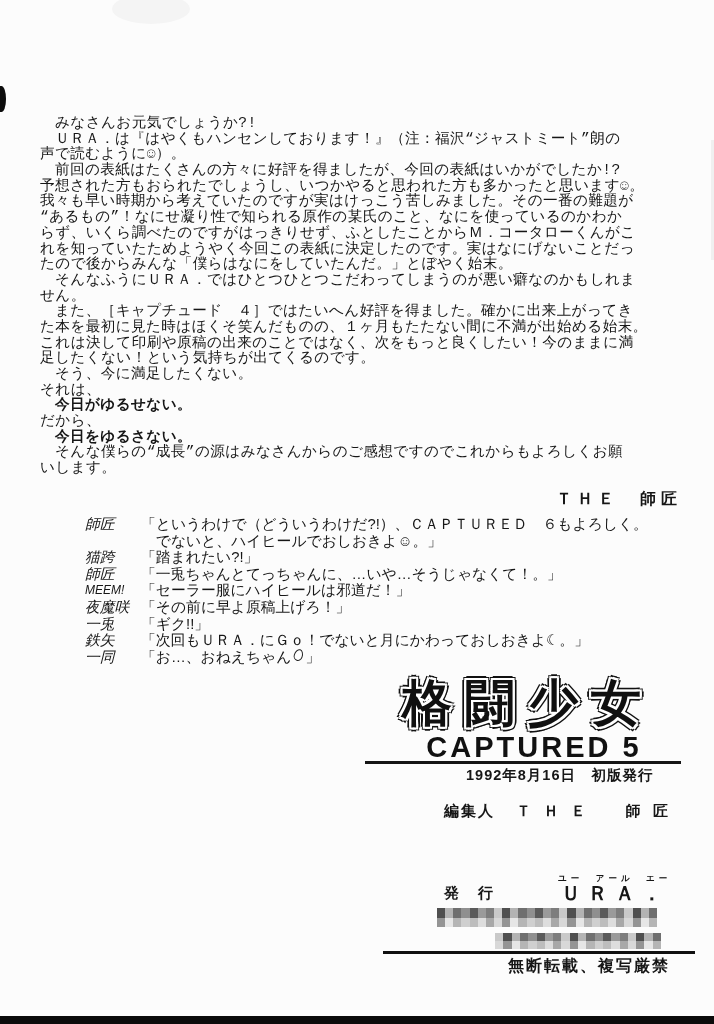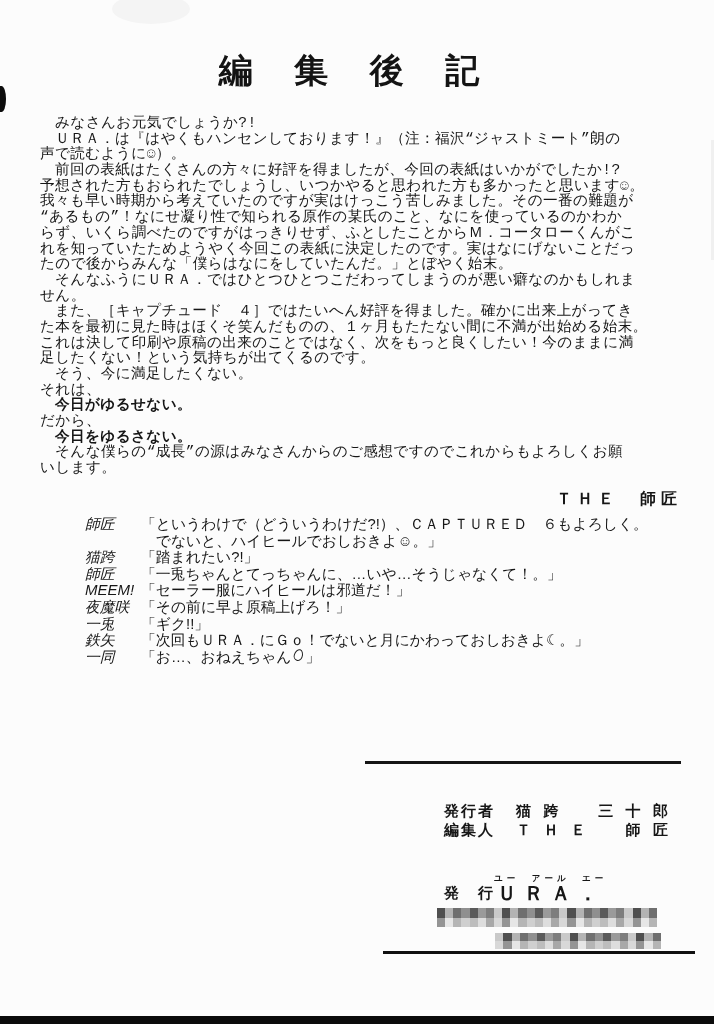--- a/index.html
+++ b/index.html
@@ -33,21 +33,21 @@
     position:absolute;top:489px;left:556px;
     font-size:16px;font-weight:bold;letter-spacing:5px;
   }
   
   .dialogue{
     position:absolute;left:85px;top:516px;width:600px;
     font-size:14.8px;line-height:16.6px;white-space:pre;
   }
   .drow{display:flex;height:16.6px;}
   .dname{display:inline-block;width:56px;flex:0 0 56px;font-style:italic;}
-  .dname.latin{font-size:15px;}
+  .dname.latin{font-size:12px;}
   .dtext{display:inline-block;}
   .sweat-drop{
     display:inline-block;width:7px;height:10px;
     border:1.6px solid #222;background:#fdfdfd;
     border-radius:50% 50% 50% 50%/58% 58% 42% 42%;
     transform:rotate(18deg);
     margin:0 2px -1px 3px;
   }
   
   .colophon{position:absolute;left:358px;top:670px;width:340px;height:330px;}
@@ -72,21 +72,21 @@
   .edition{
     position:absolute;top:96px;left:108px;
     font-size:14.5px;font-weight:bold;letter-spacing:1px;
   }
   .credits{position:absolute;top:132px;left:86px;width:224px;}
   .crow{display:flex;justify-content:space-between;height:18.6px;font-weight:bold;font-size:15px;}
   .clabel{letter-spacing:2px;white-space:pre;}
   .cvalue{width:152px;text-align:justify;text-align-last:justify;white-space:pre;}
   .publisher{position:absolute;top:204px;left:86px;display:flex;align-items:flex-end;}
   .plabel{font-size:15px;font-weight:bold;letter-spacing:2px;white-space:pre;width:50px;}
-  .pub-name-wrap{text-align:center;}
+  .pub-name-wrap{margin-left:64px;text-align:center;}
   .furigana{font-size:8.5px;letter-spacing:4px;font-weight:bold;line-height:9px;}
   .pub-name{font-size:20px;font-weight:bold;letter-spacing:7px;line-height:20px;white-space:pre;}
   .mosaic-bar{position:absolute;display:grid;}
   .mosaic-bar.bar0{top:238px;left:79px;width:220px;height:19px;}
   .mosaic-bar.bar1{top:263px;left:137px;width:166px;height:16px;}
   .rule2{position:absolute;top:281px;left:25px;width:312px;height:2.5px;background:#101010;}
   .notice{
     position:absolute;top:286px;left:150px;
     font-size:16px;font-weight:bold;letter-spacing:2px;white-space:pre;
   }
@@ -94,35 +94,33 @@
   .scan-edge-bottom{position:absolute;left:0;bottom:0;width:714px;height:8px;background:#0b0b0b;}
   .scan-artifact-left{position:absolute;left:-3px;top:86px;width:9px;height:26px;background:#0d0d0d;border-radius:0 60% 60% 0;}
   .scan-smudge-top{position:absolute;left:112px;top:-6px;width:78px;height:30px;background:#f4f4f4;border-radius:50%;}
   .scan-edge-right{position:absolute;right:0;top:140px;width:3px;height:120px;background:#f0f0f0;}
 </style>
 </head>
 <body>
 
 <div class="page">
 
-  <div class="page-title">編 集 後 記</div>
 
   <div class="body-text"><div class="bline">　みなさんお元気でしょうか?!</div><div class="bline">　ＵＲＡ．は『はやくもハンセンしております！』（注：福沢“ジャストミート”朗の</div><div class="bline">声で読むように☺）。</div><div class="bline">　前回の表紙はたくさんの方々に好評を得ましたが、今回の表紙はいかがでしたか!?</div><div class="bline">予想された方もおられたでしょうし、いつかやると思われた方も多かったと思います☺。</div><div class="bline">我々も早い時期から考えていたのですが実はけっこう苦しみました。その一番の難題が</div><div class="bline">“あるもの”！なにせ凝り性で知られる原作の某氏のこと、なにを使っているのかわか</div><div class="bline">らず、いくら調べたのですがはっきりせず、ふとしたことからＭ．コータローくんがこ</div><div class="bline">れを知っていたためようやく今回この表紙に決定したのです。実はなにげないことだっ</div><div class="bline">たので後からみんな「僕らはなにをしていたんだ。」とぼやく始末。</div><div class="bline">　そんなふうにＵＲＡ．ではひとつひとつこだわってしまうのが悪い癖なのかもしれま</div><div class="bline">せん。</div><div class="bline">　また、［キャプチュード　４］ではたいへん好評を得ました。確かに出来上がってき</div><div class="bline">た本を最初に見た時はほくそ笑んだものの、１ヶ月もたたない間に不満が出始める始末。</div><div class="bline">これは決して印刷や原稿の出来のことではなく、次をもっと良くしたい！今のままに満</div><div class="bline">足したくない！という気持ちが出てくるのです。</div><div class="bline">　そう、今に満足したくない。</div><div class="bline">それは、</div><div class="bline b">　今日がゆるせない。</div><div class="bline">だから、</div><div class="bline b">　今日をゆるさない。</div><div class="bline">　そんな僕らの“成長”の源はみなさんからのご感想ですのでこれからもよろしくお願</div><div class="bline">いします。</div></div>
 
   <div class="signature">ＴＨＥ　師匠</div>
 
   <div class="dialogue"><div class="drow"><span class="dname">師匠</span><span class="dtext">「というわけで（どういうわけだ?!）、ＣＡＰＴＵＲＥＤ　６もよろしく。</span></div><div class="drow"><span class="dname"></span><span class="dtext">　でないと、ハイヒールでおしおきよ☺。」</span></div><div class="drow"><span class="dname">猫跨</span><span class="dtext">「踏まれたい?!」</span></div><div class="drow"><span class="dname">師匠</span><span class="dtext">「一兎ちゃんとてっちゃんに、…いや…そうじゃなくて！。」</span></div><div class="drow"><span class="dname latin">MEEM!</span><span class="dtext">「セーラー服にハイヒールは邪道だ！」</span></div><div class="drow"><span class="dname">夜魔咲</span><span class="dtext">「その前に早よ原稿上げろ！」</span></div><div class="drow"><span class="dname">一兎</span><span class="dtext">「ギク!!」</span></div><div class="drow"><span class="dname">鉄矢</span><span class="dtext">「次回もＵＲＡ．にＧｏ！でないと月にかわっておしおきよ☾。」</span></div><div class="drow"><span class="dname">一同</span><span class="dtext">「お…、おねえちゃん</span><span class="sweat-drop"></span><span class="dtext">」</span></div></div>
 
   <div class="colophon">
+    <div class="gs-title">格闘少女</div>
+    <div class="captured">CAPTURED 5</div>
     <div class="rule1"></div>
+    <div class="edition">1992年8月16日　初版発行</div>
     <div class="credits">
-        <div class="crow">
-          <span class="clabel">発行者</span>
-          <span class="cvalue">猫跨　三十郎</span>
-        </div>
         <div class="crow">
           <span class="clabel">編集人</span>
           <span class="cvalue">ＴＨＥ　師匠</span>
         </div>
       </div>
     <div class="publisher">
       <span class="plabel">発　行</span>
       <span class="pub-name-wrap">
         <div class="furigana">ユー　アール　エー</div>
         <div class="pub-name">ＵＲＡ．</div>
@@ -220,20 +218,21 @@
         <div style="background: rgb(207, 207, 207);"></div>
         <div style="background: rgb(189, 189, 189);"></div>
         <div style="background: rgb(221, 221, 221);"></div>
         <div style="background: rgb(168, 168, 168);"></div>
         <div style="background: rgb(216, 216, 216);"></div>
         <div style="background: rgb(148, 148, 148);"></div>
         <div style="background: rgb(230, 230, 230);"></div>
         <div style="background: rgb(181, 181, 181);"></div>
       </div>
     <div class="rule2"></div>
+    <div class="notice">無断転載、複写厳禁</div>
   </div>
 
   <div class="scan-smudge-top"></div>
   <div class="scan-artifact-left"></div>
   <div class="scan-edge-right"></div>
   <div class="scan-edge-bottom"></div>
 
 </div>
 
 </body></html>

